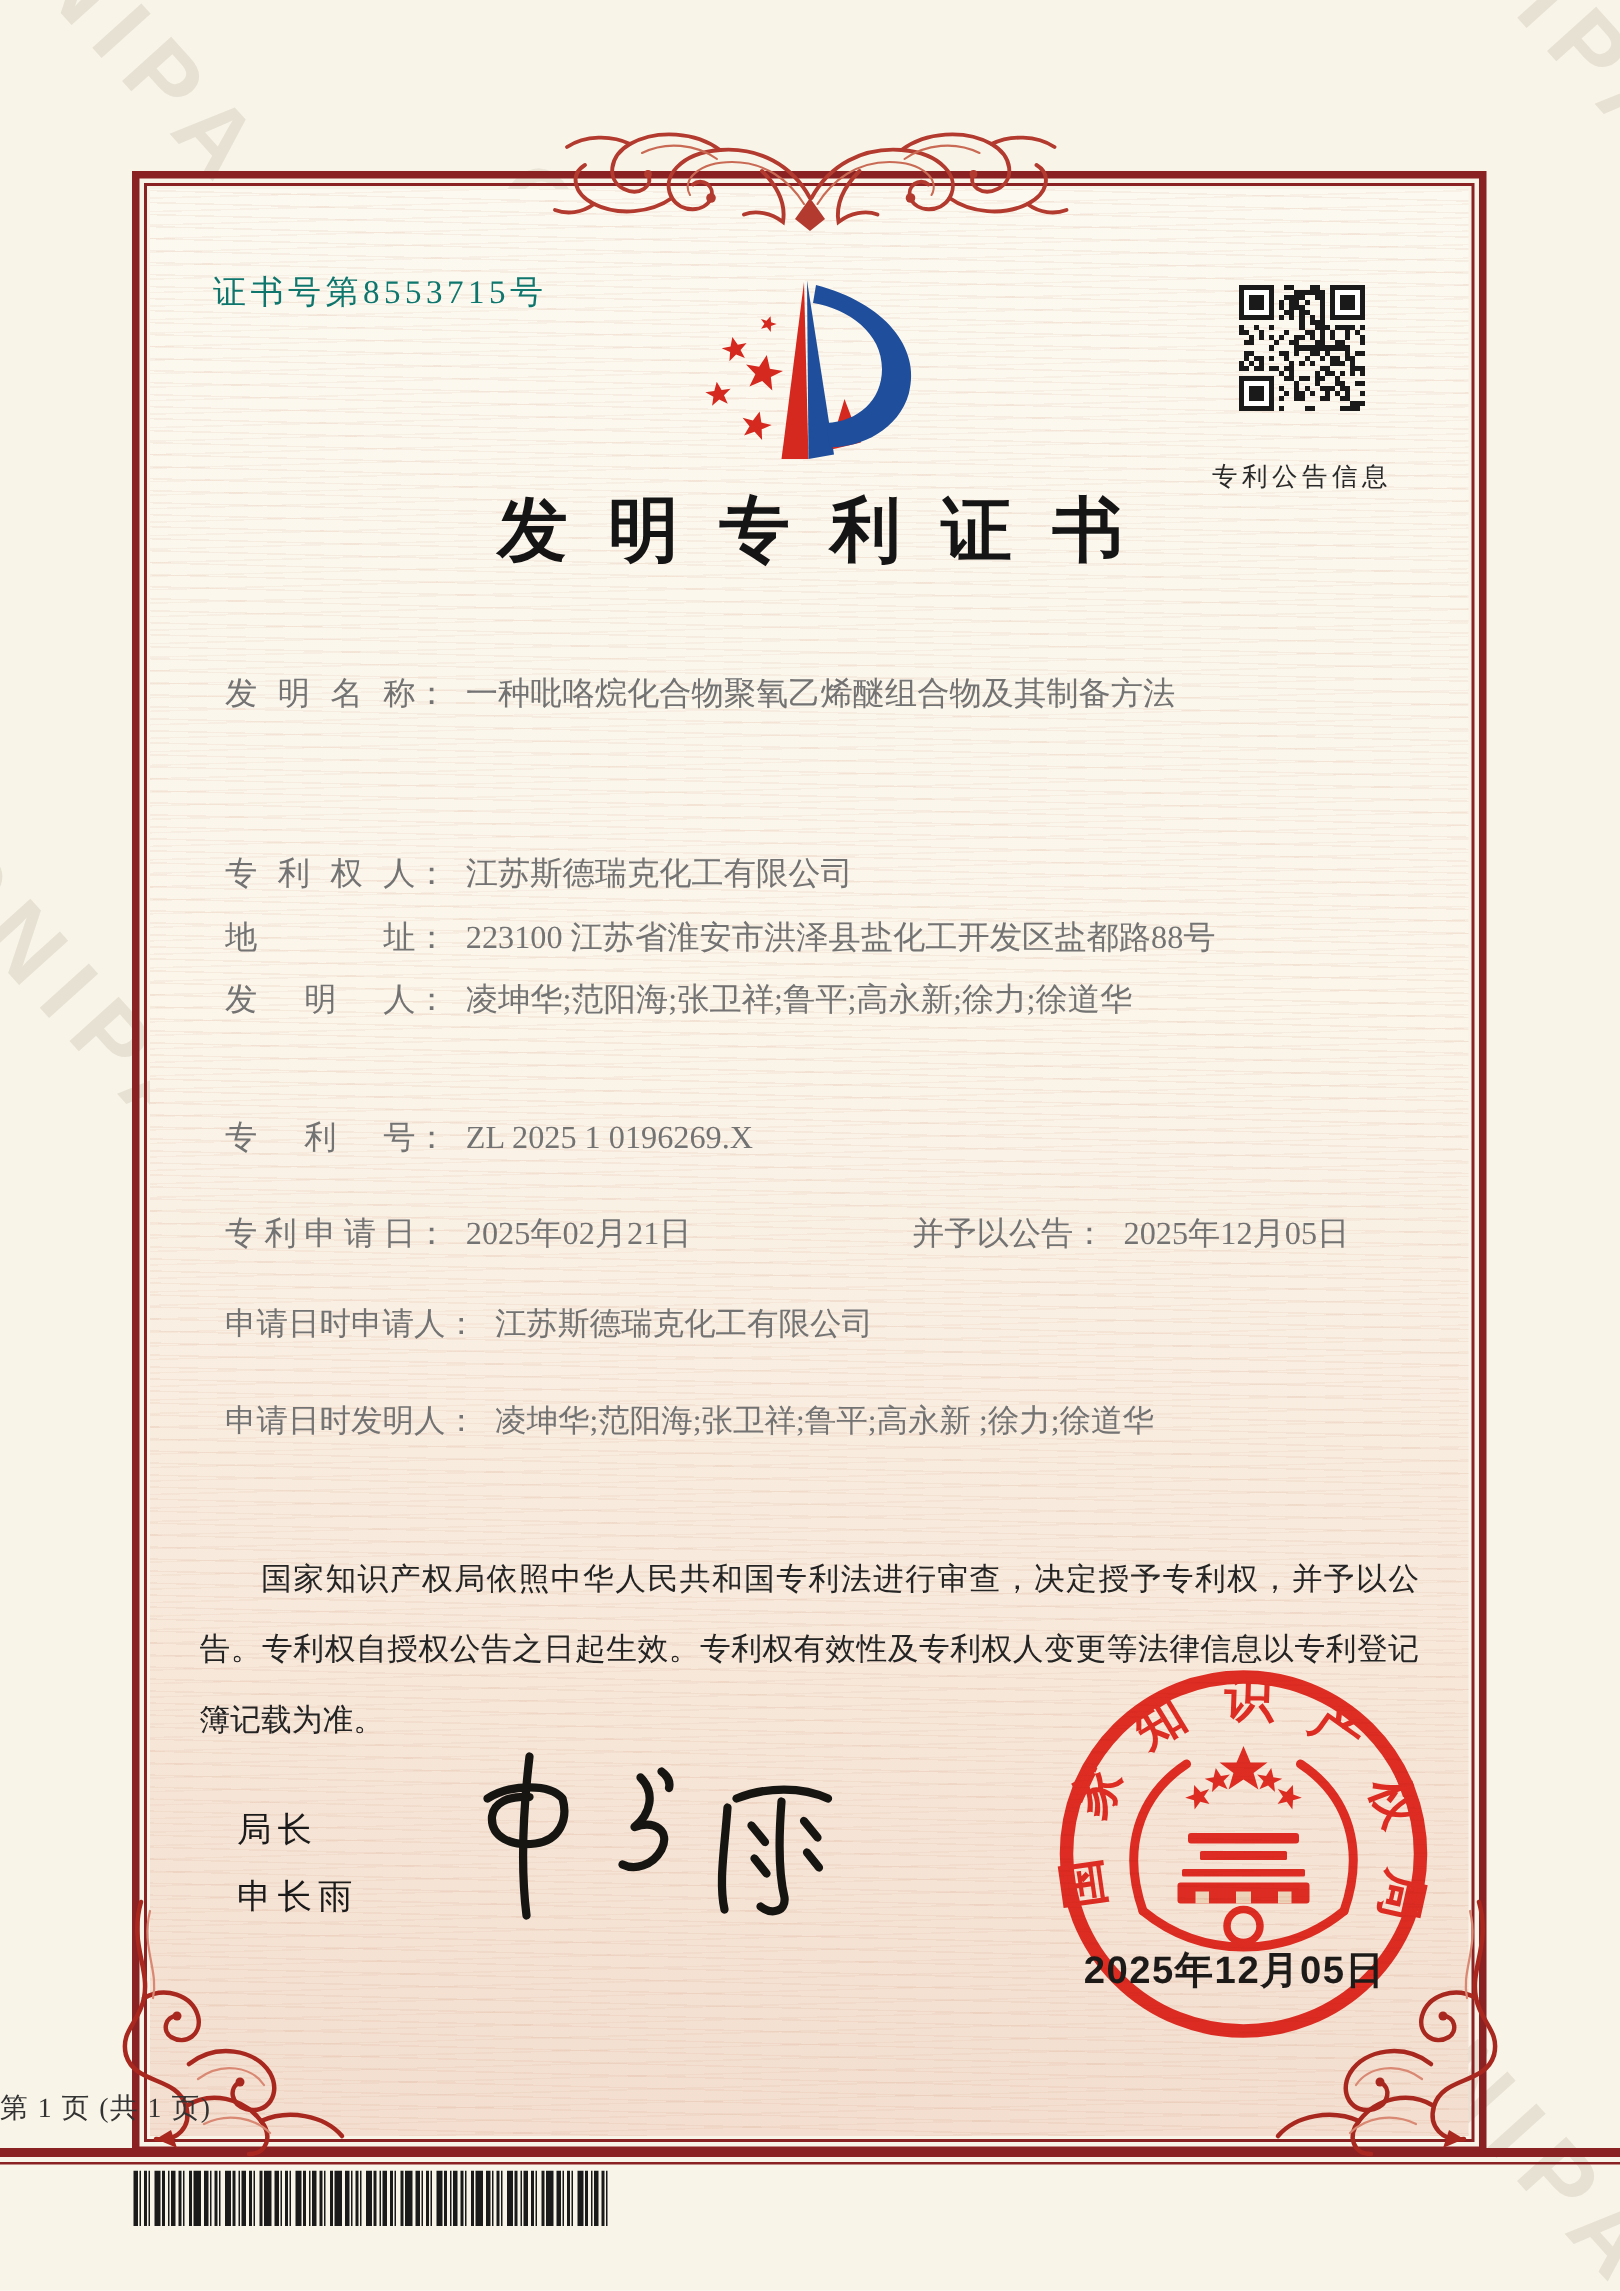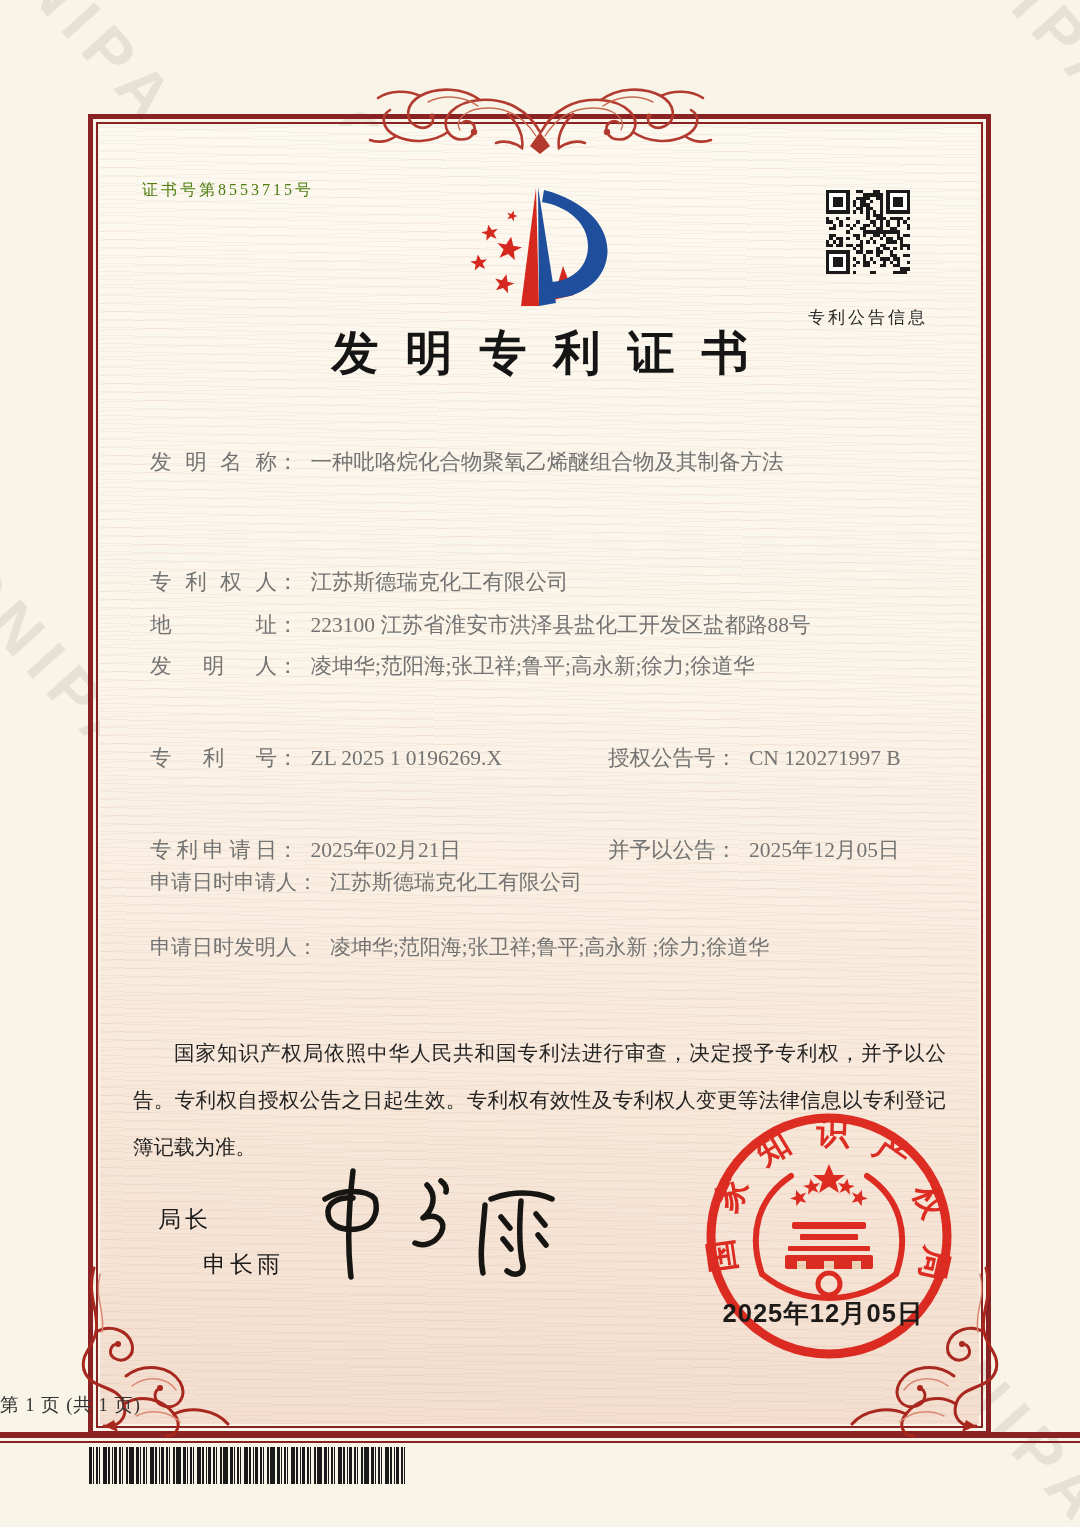--- a/index.html
+++ b/index.html
@@ -15,21 +15,21 @@
          border:5px solid #8a2123;}
   .frame-inner{position:absolute;inset:3px;border:2px solid #8a2123;}
   .guilloche{position:absolute;inset:2px;
      background-image:
        repeating-linear-gradient(1.5deg, rgba(203,138,108,0.10) 0 1px, rgba(0,0,0,0) 1px 8px),
        repeating-linear-gradient(-1.5deg, rgba(203,138,108,0.08) 0 1px, rgba(0,0,0,0) 1px 9px),
        linear-gradient(to bottom,#fcf9f0 0%,#fbf5ea 42%,#f7e8da 75%,#f3decf 100%);}
   .bottom-line{position:absolute;left:0;top:1432px;width:1080px;height:11px;
      background:linear-gradient(#8a2123 0 6px, rgba(0,0,0,0) 6px 9px, #8a2123 9px 11px);}
   
-  .cert-no{position:absolute;left:142px;top:180px;font-size:16px;letter-spacing:3px;color:#4d7c0f;}
+  .cert-no{position:absolute;left:142px;top:180px;font-size:22px;letter-spacing:3px;color:#0f766e;}
   .qr-wrap{position:absolute;left:826px;top:190px;width:84px;height:84px;}
   .qr-label{position:absolute;left:784px;top:306px;width:168px;text-align:center;
             font-size:17px;letter-spacing:3px;color:#2a2a2a;}
   .title{position:absolute;left:0;top:322px;width:1080px;text-align:center;
          font-size:47px;font-weight:bold;color:#151515;letter-spacing:27px;text-indent:27px;}
   
   .row{position:absolute;left:150px;font-size:21.5px;color:#737373;white-space:nowrap;}
   .flabel{display:inline-block;vertical-align:bottom;}
   .flabel.j{width:127px;text-align:justify;text-align-last:justify;}
   .fvalue{margin-left:12px;}
@@ -389,41 +389,38 @@
     <span class="flabel j">专利权人</span><span>：</span><span class="fvalue">江苏斯德瑞克化工有限公司</span>
   </div>
   <div class="row" style="top:610px;">
     <span class="flabel j">地址</span><span>：</span><span class="fvalue">223100 江苏省淮安市洪泽县盐化工开发区盐都路88号</span>
   </div>
   <div class="row" style="top:651px;">
     <span class="flabel j">发明人</span><span>：</span><span class="fvalue">凌坤华;范阳海;张卫祥;鲁平;高永新;徐力;徐道华</span>
   </div>
   <div class="row" style="top:743px;">
     <span class="flabel j">专利号</span><span>：</span><span class="fvalue">ZL 2025 1 0196269.X</span>
-    <span class="col2">
-      <span class="flabel">授权公告号</span><span>：</span><span class="fvalue">CN 120271997 B</span>
-    </span>
-  </div>
-  <div class="row" style="top:807px;margin-top:28px;">
+  </div>
+  <div class="row" style="top:807px;">
     <span class="flabel j">专利申请日</span><span>：</span><span class="fvalue">2025年02月21日</span>
     <span class="col2">
       <span class="flabel">并予以公告</span><span>：</span><span class="fvalue">2025年12月05日</span>
     </span>
   </div>
   <div class="row" style="top:868px;font-size:21px;">
     <span class="flabel">申请日时申请人</span><span>：</span><span class="fvalue">江苏斯德瑞克化工有限公司</span>
   </div>
   <div class="row" style="top:933px;font-size:21px;">
     <span class="flabel">申请日时发明人</span><span>：</span><span class="fvalue">凌坤华;范阳海;张卫祥;鲁平;高永新 ;徐力;徐道华</span>
   </div>
 
   <div class="statement">国家知识产权局依照中华人民共和国专利法进行审查，决定授予专利权，并予以公告。专利权自授权公告之日起生效。专利权有效性及专利权人变更等法律信息以专利登记簿记载为准。</div>
 
   <div class="director" style="top:1204px;">局长</div>
-  <div class="director" style="top:1249px;margin-left:45px;">申长雨</div>
+  <div class="director" style="top:1249px;">申长雨</div>
 
   <svg class="sig" width="285" height="135" viewBox="0 0 285 135">
     <g stroke="#171512" fill="none" stroke-width="5.5" stroke-linecap="round" stroke-linejoin="round">
       <path d="M58,16 C54,50 52,90 56,122"></path>
       <path d="M30,44 C46,34 72,34 80,44 C84,58 78,72 62,74 C46,76 32,70 33,56 C34,47 44,42 58,43"></path>
       <path d="M132,30 C142,40 139,54 128,63 C142,58 152,66 146,78 C140,89 128,92 120,88"></path>
       <path d="M146,26 c4,3 6,7 5,11"></path>
       <path d="M190,50 C188,78 184,100 188,118"></path>
       <path d="M196,44 C216,36 240,36 257,44"></path>
       <path d="M226,46 C224,72 224,94 228,110 C229,119 220,122 212,116"></path>

